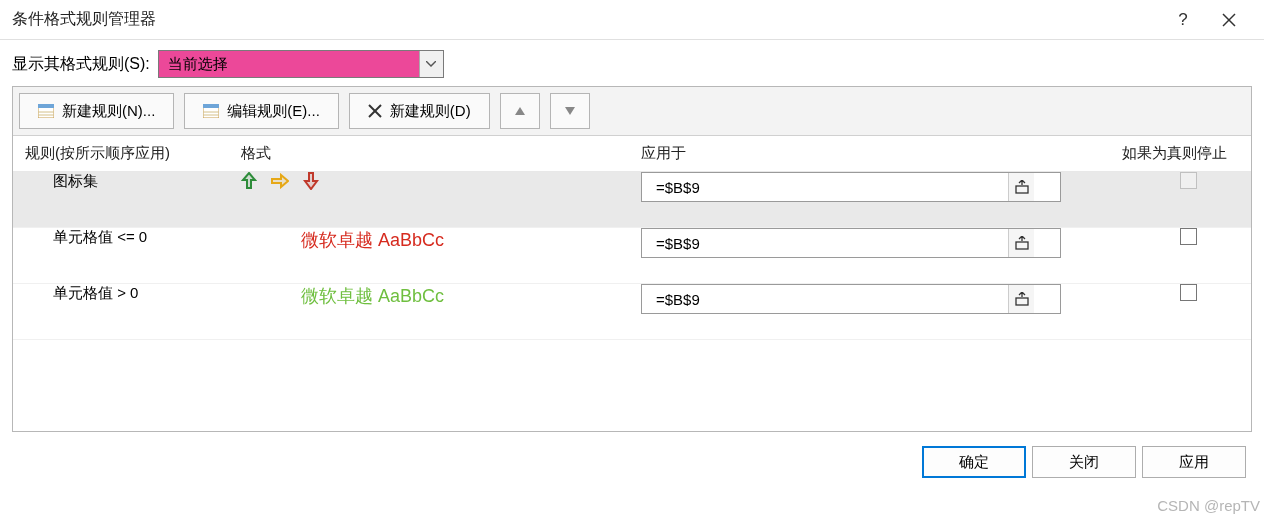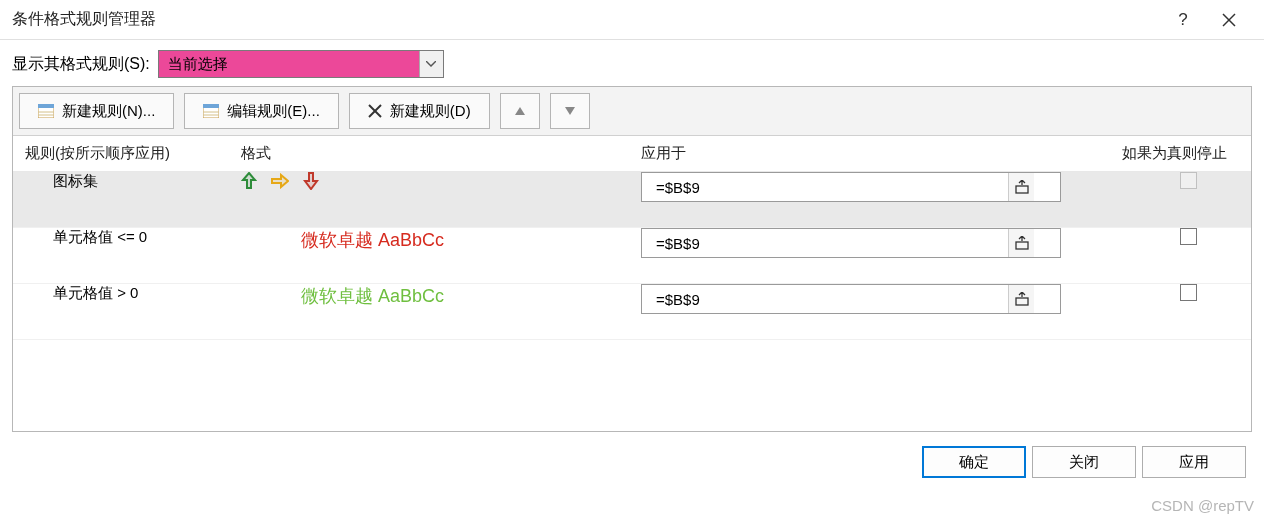--- a/index.html
+++ b/index.html
@@ -236,21 +236,21 @@
       background: #fdfdfd;
       font-size: 15px;
       font-family: inherit;
       cursor: default;
     }
     .footer button.primary {
       border: 2px solid #0078d7;
     }
     .watermark {
       position: absolute;
-      right: 10px;
+      right: 4px;
       bottom: 10px;
       font-size: 15px;
       color: rgba(120,120,120,0.55);
       pointer-events: none;
     }
   </style>
 </head>
 <body>
 
 <div class="dialog">

